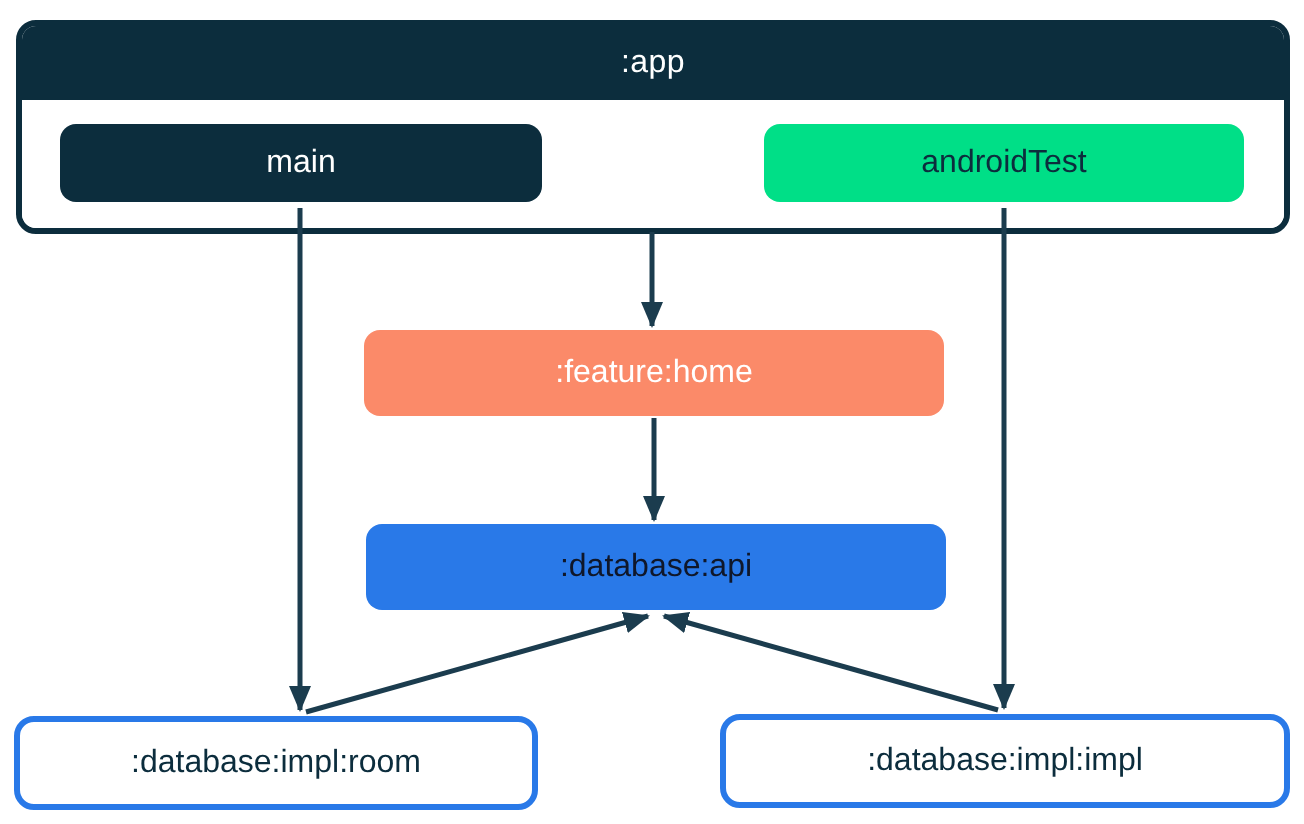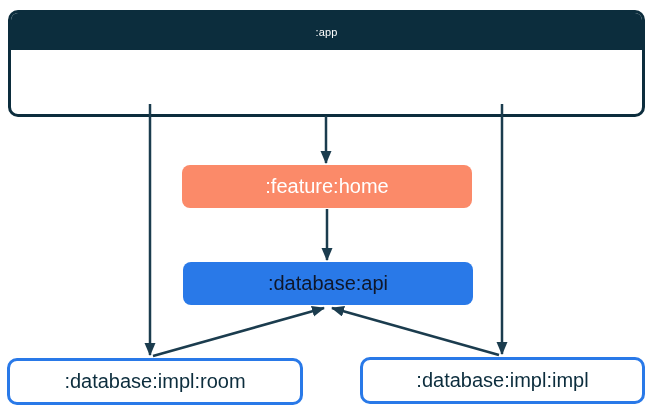--- a/index.html
+++ b/index.html
@@ -36,21 +36,21 @@
     overflow: hidden;
     z-index: 2;
   }
   .app-header {
     height: 37px;
     background: var(--navy);
     color: #ffffff;
     display: flex;
     align-items: center;
     justify-content: center;
-    font-size: 11px;
+    font-size: 16px;
     letter-spacing: 0.2px;
     text-align: right;
   }
   .app-body { position: relative; height: 64px; background: #ffffff; }
   .source-set {
     position: absolute;
     top: 12px;
     height: 39px;
     border-radius: 8px;
     display: flex;
@@ -67,53 +67,61 @@
     left: 371px; width: 240px;
     background: var(--green);
     color: var(--navy);
   }
   
   .module {
     position: absolute;
     display: flex;
     align-items: center;
     justify-content: center;
-    font-size: 20px;
+    font-size: 16px;
     border-radius: 8px;
     z-index: 2;
   }
   .module.feature-home {
     left: 182px; top: 165px; width: 290px; height: 43px;
     background: var(--coral); color: #ffffff;
   }
   .module.database-api {
     left: 183px; top: 262px; width: 290px; height: 43px;
     background: var(--blue); color: #0f172a;
   }
   .module.impl {
     background: #ffffff;
     border: 3px solid var(--blue);
     border-radius: 10px;
     color: var(--navy);
   }
   .module.database-impl-room {
-    left: 7px; top: 358px; width: 296px; height: 47px;
+    left: 7px; top: 358px; width: 262px; height: 47px;
   }
   .module.database-impl-mock {
     left: 360px; top: 357px; width: 285px; height: 47px;
   }
 </style>
 </head>
 <body>
 
 <div class="stage">
 
   <div class="app-container">
     <div class="app-header">
       <span>:app</span>
+    </div>
+    <div class="app-body">
+      <div class="source-set main">
+        <span>main</span>
+      </div>
+      <div class="source-set android-test">
+        <span>androidTest</span>
+      </div>
     </div>
   </div>
 
   <div class="module feature-home">
     <span>:feature:home</span>
   </div>
 
   <div class="module database-api">
     <span>:database:api</span>
   </div>

